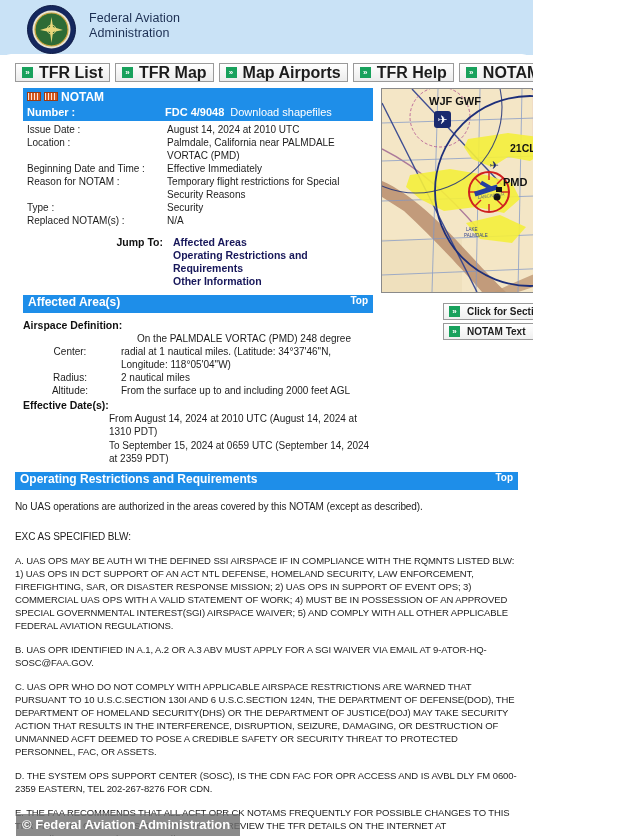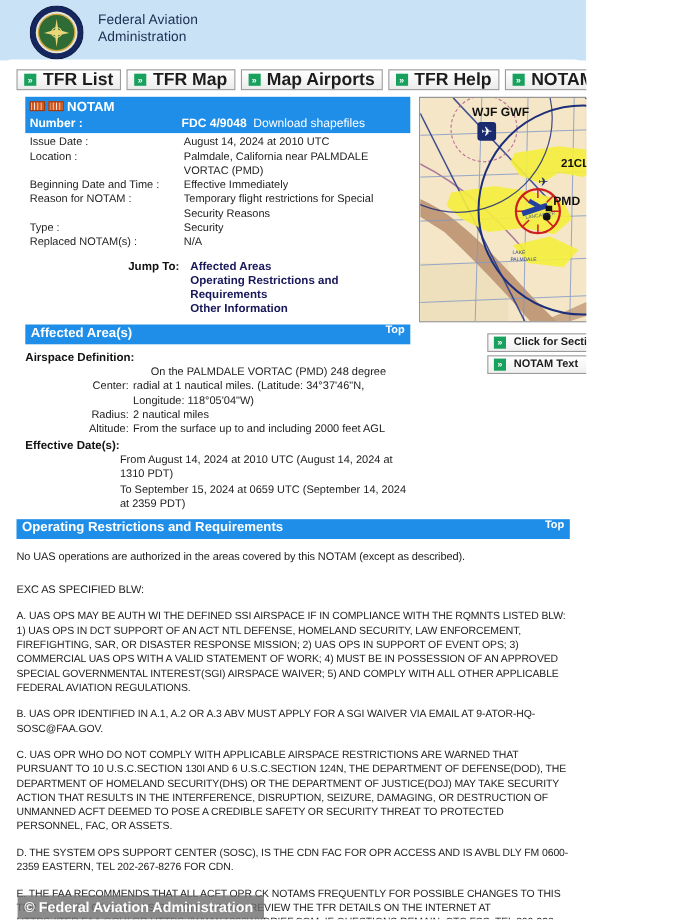--- a/index.html
+++ b/index.html
@@ -51,21 +51,21 @@
   .jump a { display:block; font-weight:bold; color:#17175a; line-height:13px; text-decoration:none; cursor:pointer; }
 
   .secbar { margin-top:7px; height:18px; background:#1e8ee9; color:#fff; display:flex;
             align-items:flex-start; justify-content:space-between; padding:0 5px; }
   .secbar .st { font-weight:bold; font-size:12px; }
   .secbar .top { font-weight:bold; font-size:10px; cursor:pointer; }
 
   .subhead { font-weight:bold; font-size:10.5px; color:#111; margin-top:6px; }
   .airtable { border-collapse:collapse; margin-top:1px; }
   .airtable td { font-size:10px; line-height:13px; color:#1c1c1c; padding:0; }
-  .airtable td.al { width:98px; text-align:right; vertical-align:middle; padding-right:4px; }
+  .airtable td.al { width:98px; text-align:center; vertical-align:middle; padding-right:4px; }
   .airtable td.av { width:250px; vertical-align:top; }
   .indent1 { text-indent:16px; }
   .effblock { margin-left:86px; font-size:10px; line-height:13px; color:#1c1c1c; width:262px; margin-top:1px; }
   .effblock p { margin-bottom:1px; }
 
   
   .mapwrap { border:1px solid #8a8a8a; width:248px; height:205px; }
   .mapbtns { margin-top:10px; margin-left:62px; }
   .mapbtn { display:flex; align-items:center; gap:7px; width:120px; height:17px; border:1px solid #9a9a9a;
             background:linear-gradient(#ffffff,#efefef); padding:0 5px; margin-bottom:3px; cursor:pointer; }

